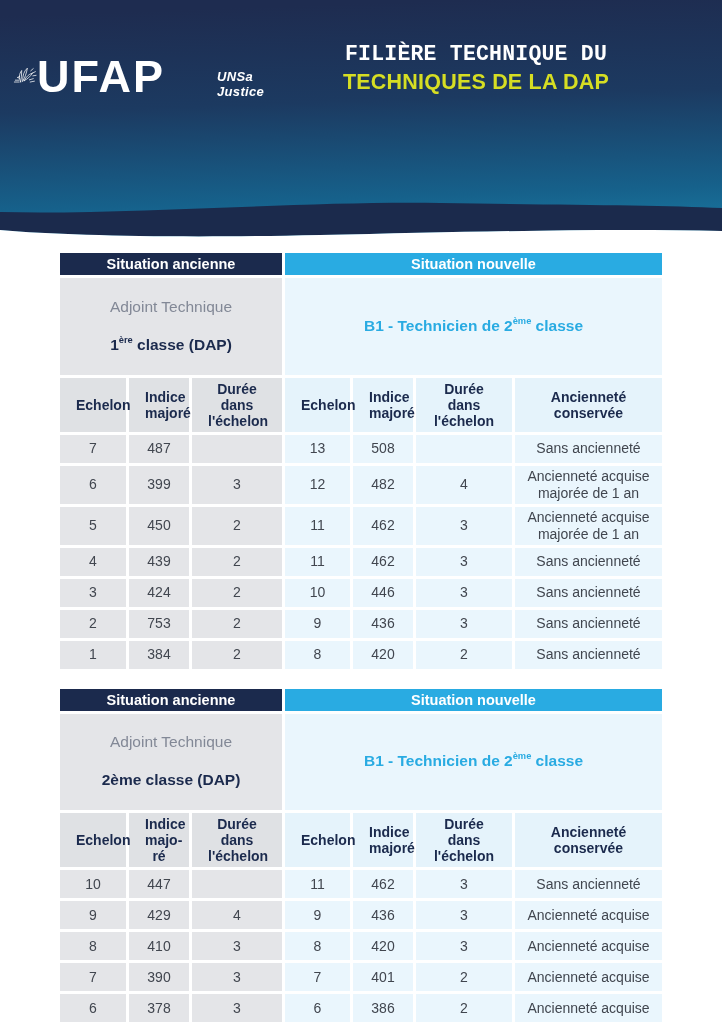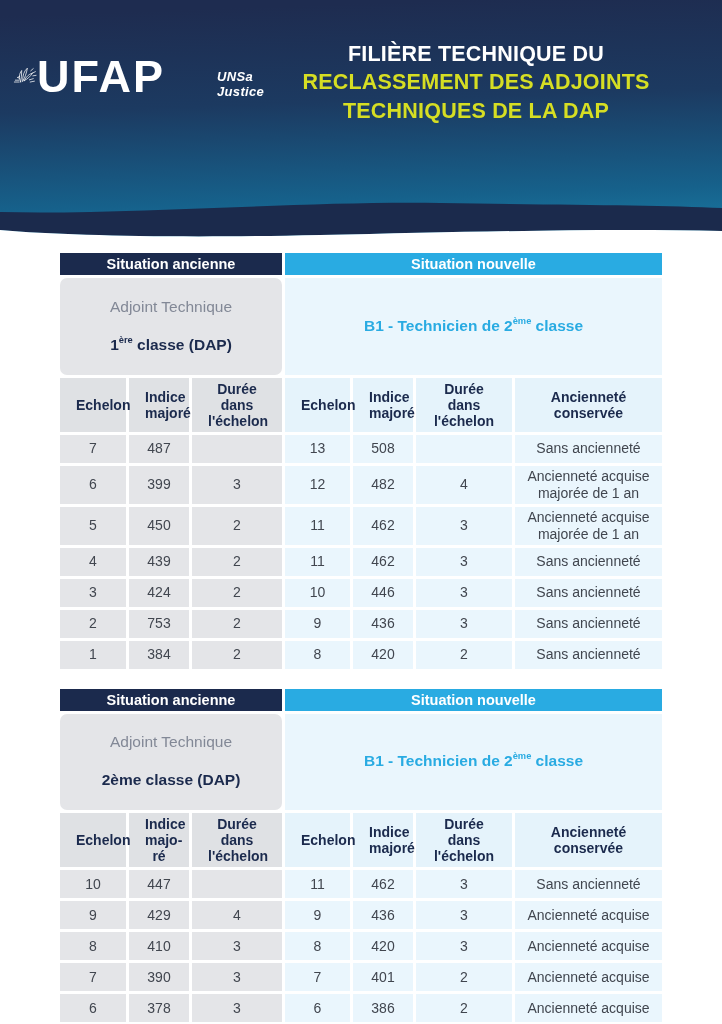--- a/index.html
+++ b/index.html
@@ -10,38 +10,38 @@
   .header {
     position:relative; height:245px;
     background:linear-gradient(178deg, var(--navy-deep,#1E2C50) 6%, #1C3A61 42%, #16618B 78%, #1B80A8 100%);
   }
   .header-inner { display:flex; align-items:flex-start; height:180px; }
   .logo-block { width:252px; display:flex; flex-direction:row; align-items:center; padding-top:24px;padding-left:12px; }
   .logo-name { color:#fff; font-size:45px; font-weight:bold; letter-spacing:2px; line-height:1; margin-top:0; }
   .logo-sub { color:#fff; font-size:13px; font-weight:bold; margin-top:15px; margin-left:52px; letter-spacing:0.3px;font-style:italic; }
   .title-block { flex:1; text-align:center; padding:40px 34px 0 0; }
   .title-line { font-weight:bold; font-size:21.5px; line-height:1.32; letter-spacing:0.2px; }
-  .title-white { color:#fff; }
+  .title-white { color:#fff;font-family:Liberation Mono, monospace; }
   .title-yellow { color:var(--yellow,#D6DE23); }
   .wave-svg { position:absolute; left:0; bottom:0; width:722px; height:70px; display:block; }
 
   
   table.tbl {
     border-collapse:separate; border-spacing:3px; table-layout:fixed;
     width:608px; margin:5px 0 0 57px;
   }
   table.tbl.second { margin-top:14px; }
   .tbl td { text-align:center; vertical-align:middle; white-space:pre-line; }
 
   td.band { height:20px; font-weight:bold; font-size:14.5px; color:#fff; }
   td.band.old-band { background:var(--navy,#1B2A4D); }
   td.band.new-band { background:var(--cyan,#29ABE2); }
 
   td.sub { height:40px; font-size:15.5px; line-height:1.22; }
-  td.sub.old-bg { background:var(--gray-cell,#E4E5E8); color:var(--text-gray,#828896);border-radius:7px; }
+  td.sub.old-bg { background:var(--gray-cell,#E4E5E8); color:var(--text-gray,#828896); }
   td.sub.new-bg { background:var(--blue-cell,#EAF6FD); color:var(--cyan,#29ABE2); font-weight:bold; }
   .sub-line2 { color:var(--navy,#1B2A4D); font-weight:bold; }
 
   td.colhdr { height:36px; font-weight:bold; font-size:14px; line-height:16px; color:var(--navy,#1B2A4D); padding:3px 16px; }
   td.colhdr.old-bg { background:var(--gray-hdr,#DFE1E4); }
   td.colhdr.new-bg { background:var(--blue-hdr,#E5F3FB); }
 
   tbody td { height:24px; font-size:14px; line-height:17px; color:var(--text-dark,#41464F); padding:2px 3px; }
   tbody td.old { background:var(--gray-cell,#E4E5E8); }
   tbody td.new { background:var(--blue-cell,#EAF6FD); }
@@ -69,21 +69,20 @@
             <path d="M14 93 L43 93"></path>
             <path d="M104 80 L127 73"></path>
             <path d="M109 93 L134 88"></path>
           </g>
         </svg>
         <div class="logo-name">UFAP</div>
         <div class="logo-sub">UNSa Justice</div>
       </div>
       <div class="title-block">
         <div class="title-line title-white">FILIÈRE TECHNIQUE DU</div>
-        <div class="title-line title-yellow">RECLASSEMENT DES ADJOINTS</div>
         <div class="title-line title-yellow">TECHNIQUES DE LA DAP</div>
       </div>
     </div>
     <svg class="wave-svg" viewBox="0 0 722 70" preserveAspectRatio="none" aria-hidden="true">
       <path fill="#1B2A4C" d="M0 37 C130 40 300 26 440 28 C570 30 660 30 722 33 L722 56 C600 53 470 57 320 60 C180 63 70 61 0 55 Z"></path>
       <path fill="#ffffff" d="M0 55 C70 61 180 63 320 60 C470 57 600 53 722 56 L722 70 L0 70 Z"></path>
     </svg>
   </div>
 
   <table class="tbl first">

